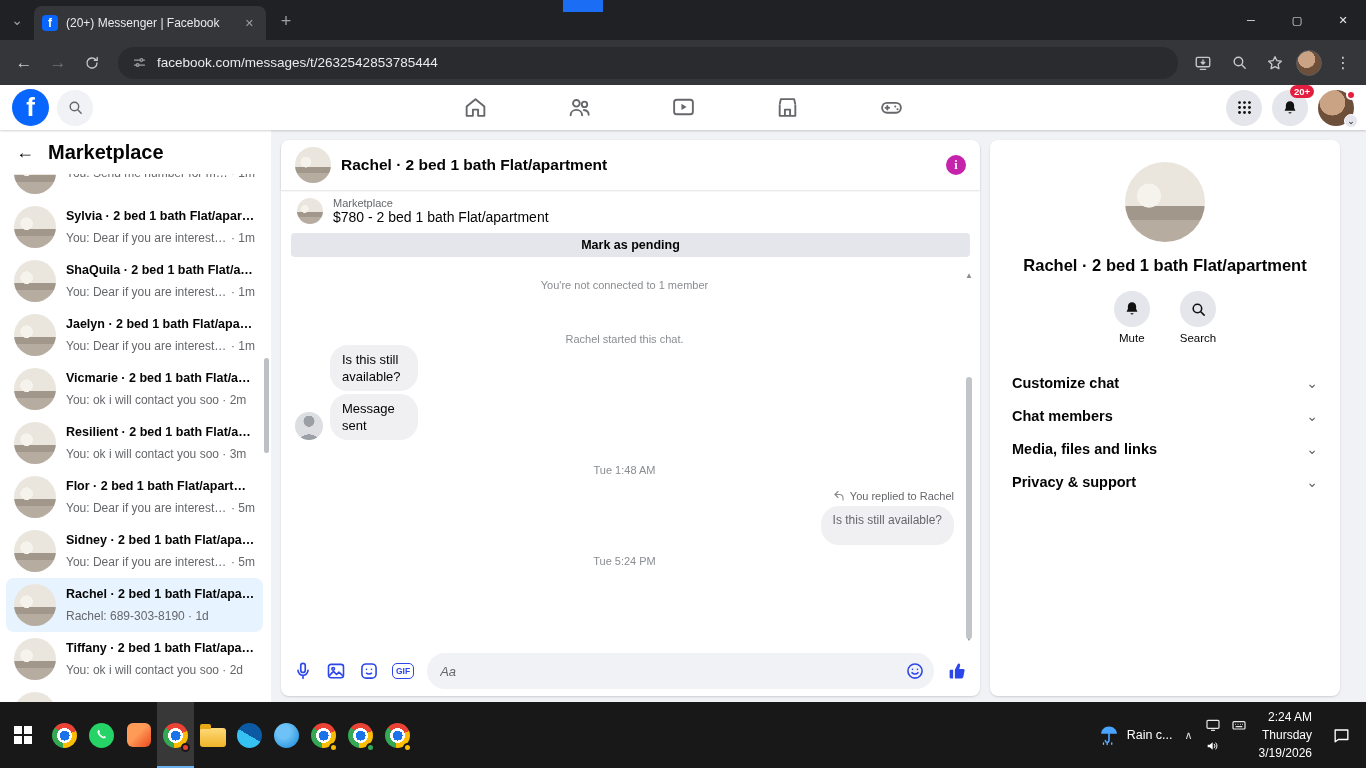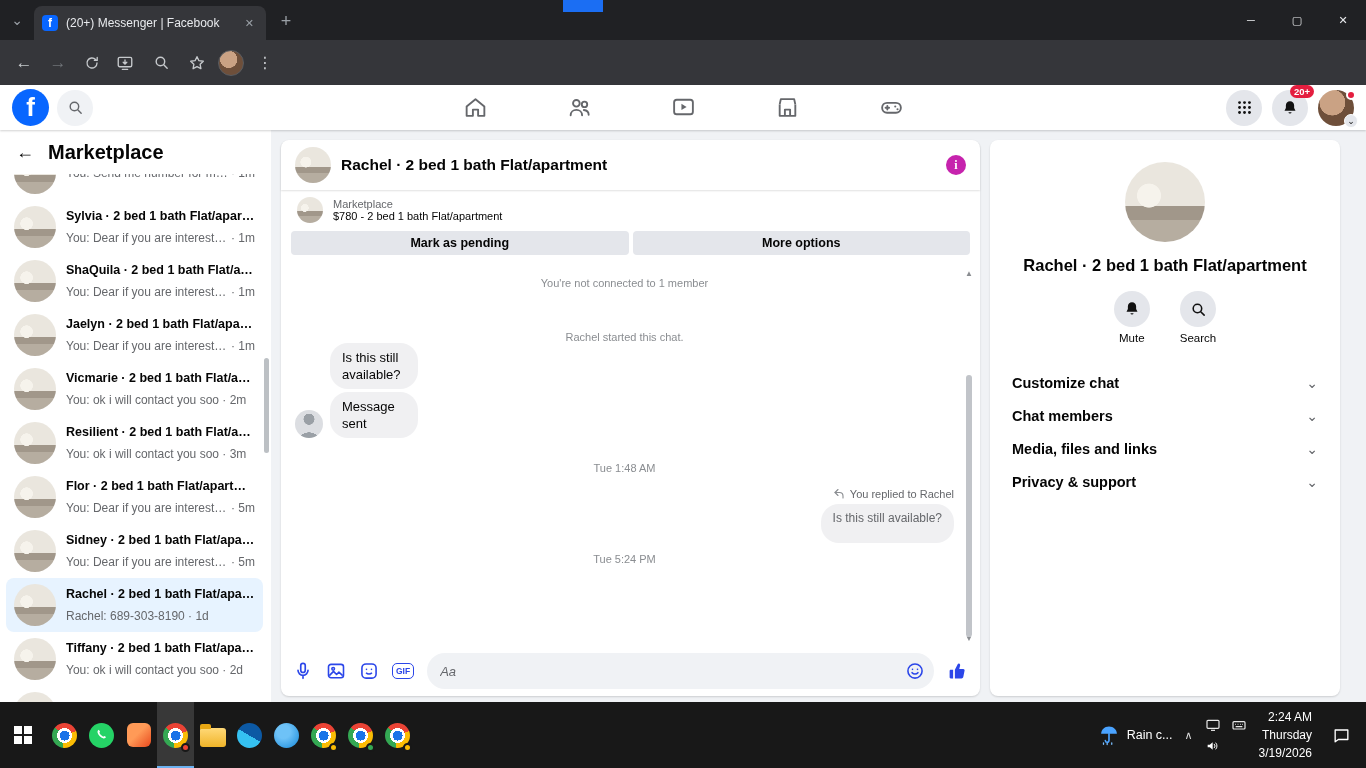--- a/index.html
+++ b/index.html
@@ -69,21 +69,21 @@
 
   
   .chat-card { position:absolute; left:281px; width:699px; top:10px; bottom:6px; background:#fff; border-radius:8px; box-shadow:0 1px 2px rgba(0,0,0,.15); display:flex; flex-direction:column; }
   .chat-header { height:50px; display:flex; align-items:center; padding:0 14px; border-radius:8px 8px 0 0; box-shadow:0 1px 2px rgba(0,0,0,.12); position:relative; z-index:2; }
   .chat-avatar { width:36px; height:36px; border-radius:50%; }
   .chat-title { font-size:15.5px; font-weight:700; color:#050505; margin-left:10px; }
   .info-btn { margin-left:auto; width:20px; height:20px; border-radius:50%; background:var(--info_pink,#c623ad); color:#fff; font-size:12px; font-weight:700; font-family:"Liberation Serif",serif; display:grid; place-items:center; }
   .mp-banner { display:flex; align-items:center; gap:10px; padding:7px 16px 5px; }
   .mp-avatar { width:26px; height:26px; border-radius:50%; flex:0 0 26px; }
   .mp-label { font-size:11px; color:#65676b; }
-  .mp-sub { font-size:11px; color:#050505;text-align:right; }
+  .mp-sub { font-size:14px; color:#050505;text-align:right; }
   .mp-actions { display:flex; gap:4px; padding:3px 10px 8px; }
   .mp-btn { flex:1; height:24px; border:none; background:#e4e6eb; border-radius:4px; font-size:12.5px; font-weight:600; color:#050505; font-family:inherit; }
 
   .messages { flex:1; position:relative; overflow:hidden; padding:2px 26px 4px 14px; display:flex; flex-direction:column; }
   .notice { align-self:center; font-size:11px; color:#8a8d91; margin-top:12px; }
   .notice + .notice { margin-top:42px; }
   .tstamp { align-self:center; font-size:11px; color:#8a8d91; margin:24px 0 12px; }
   .msg-name { font-size:11px; color:#65676b; margin:12px 0 3px 42px; }
   .msg-row { display:flex; align-items:flex-end; gap:7px; }
   .msg-avatar { width:28px; height:28px; border-radius:50%; flex:0 0 28px; }
@@ -177,20 +177,28 @@
 
 <div class="toolbar" data-interactable="false">
   <div class="nav-btn" data-interactable="true">←</div>
   <div class="nav-btn dim" data-interactable="true">→</div>
   <div class="nav-btn" data-interactable="true">
     <svg width="16" height="16" viewBox="0 0 24 24" fill="none" stroke="currentColor" stroke-width="2" stroke-linecap="round" data-interactable="false">
         <path d="M19.5 12a7.5 7.5 0 1 1-2.1-5.2"></path>
         <path d="M19.8 3.6v4.3h-4.3"></path>
       </svg>
   </div>
+  <div class="omnibox" data-interactable="true">
+    <svg width="15" height="15" viewBox="0 0 24 24" fill="none" stroke="#9aa0a6" stroke-width="2" stroke-linecap="round" data-interactable="true">
+        <path d="M4 8h8M18 8h2M4 16h4M12 16h8"></path>
+        <circle cx="15" cy="8" r="2.2"></circle>
+        <circle cx="9" cy="16" r="2.2"></circle>
+      </svg>
+    <span class="omni-url" data-interactable="false">facebook.com/messages/t/2632542853785444</span>
+  </div>
   <div class="tb-right">
     <div class="tb-ico" data-interactable="true">
       <svg width="18" height="18" viewBox="0 0 24 24" fill="none" stroke="currentColor" stroke-width="1.8" stroke-linecap="round" data-interactable="false">
           <rect x="3" y="4.5" width="18" height="12.5" rx="2"></rect>
           <path d="M12 8v5M9.6 11 12 13.4 14.4 11M8.5 20.5h7"></path>
         </svg>
     </div>
     <div class="tb-ico" data-interactable="true">
       <svg width="17" height="17" viewBox="0 0 24 24" fill="none" stroke="currentColor" stroke-width="2" stroke-linecap="round" data-interactable="false">
           <circle cx="10.5" cy="10.5" r="6"></circle>
@@ -402,21 +410,20 @@
       </div>
       <div class="mp-banner" data-interactable="false">
         <div class="mp-avatar apt" data-interactable="false"></div>
         <div>
           <div class="mp-label" data-interactable="false">Marketplace</div>
           <div class="mp-sub" data-interactable="false">$780 - 2 bed 1 bath Flat/apartment</div>
         </div>
       </div>
       <div class="mp-actions">
         <button class="mp-btn" data-interactable="true">Mark as pending</button>
-        <button class="mp-btn" data-interactable="true">More options</button>
       </div>
       <div class="messages" data-interactable="false">
         <div data-interactable="false" style="display:flex;flex-direction:column;">
             <div class="notice" data-interactable="false">You're not connected to 1 member</div>
             <div class="notice" data-interactable="false">Rachel started this chat.</div>
             <div class="msg-row">
               <div class="person msg-avatar" data-interactable="false"></div>
               <div class="msg-col">
                 <div class="bubble in" data-interactable="true">Is this still available?</div>
                 <div class="bubble in" data-interactable="true">Message sent</div>

